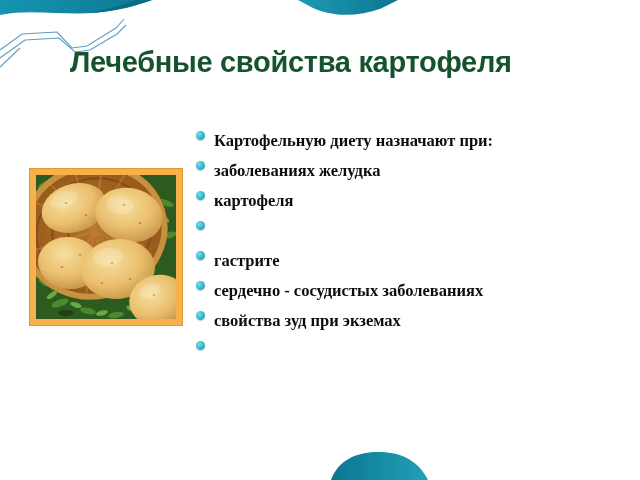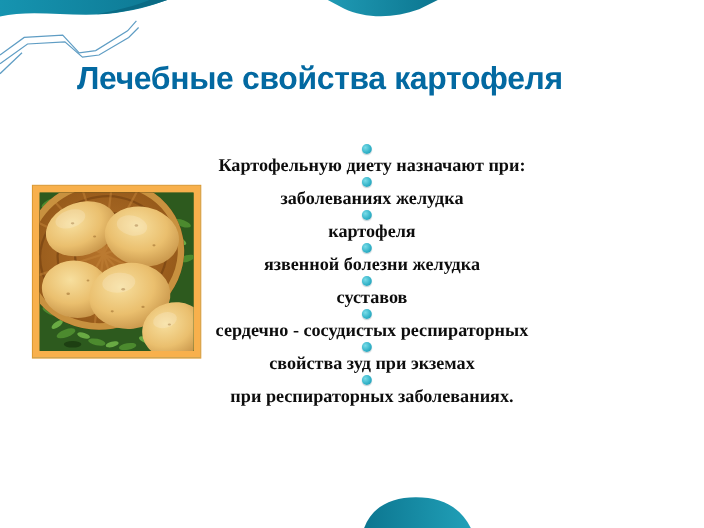--- a/index.html
+++ b/index.html
@@ -2,36 +2,36 @@
 <html><head>
 <meta charset="utf-8">
 <style>
   html,body{margin:0;padding:0;}
   .slide{
     position:relative;width:640px;height:480px;background:#ffffff;overflow:hidden;
     font-family:"Liberation Sans",sans-serif;
   }
   .deco{position:absolute;left:0;top:0;pointer-events:none;}
   .title{
-    position:absolute;left:70px;top:56px;width:540px;
+    position:absolute;left:70px;top:46px;width:540px;
     font-family:"Liberation Sans",sans-serif;
-    font-size:29px;font-weight:bold;color:#0369a1;
+    font-size:29px;font-weight:bold;color:#14532d;
     letter-spacing:-0.3px;white-space:nowrap;
   }
   .photo-frame{
     position:absolute;left:30px;top:169px;width:140px;height:144px;
     border:6px solid #f8b04c;outline:1px solid #dd9a33;
     background:#2d5a1e;
   }
   .photo-frame svg{display:block;}
   .bullet-list{
     position:absolute;left:196px;top:131px;margin:0;padding:0;list-style:none;
   }
   .bullet-item{
-    display:flex;align-items:center;height:30px;flex-direction:column;
+    display:flex;height:30px;
   }
   .bullet-dot{
     width:9px;height:9px;border-radius:50%;flex:0 0 9px;margin-right:9px;
     background:radial-gradient(circle at 35% 35%, #7adce8 0%, #35b4c9 55%, #1690ab 100%);
     box-shadow:0 1px 1px rgba(0,60,80,.25);
   }
   .bullet-text{
     font-family:"Liberation Serif",serif;font-weight:bold;
     font-size:16.5px;color:#0d0d0d;white-space:nowrap;
   }
@@ -165,37 +165,35 @@
     <li class="bullet-item">
       <span class="bullet-dot"></span>
       <span class="bullet-text">заболеваниях желудка</span>
     </li>
     <li class="bullet-item">
       <span class="bullet-dot"></span>
       <span class="bullet-text">картофеля</span>
     </li>
     <li class="bullet-item">
       <span class="bullet-dot"></span>
-      <span class="bullet-text">язвенной болезни желудка</span>
-    </li>
-    <li class="bullet-item">
-      <span class="bullet-dot"></span>
-      <span class="bullet-text">суставов</span>
-    </li>
-    <li class="bullet-item">
-      <span class="bullet-dot"></span>
-      <span class="bullet-text">сердечно - сосудистых респираторных</span>
+    </li>
+    <li class="bullet-item">
+      <span class="bullet-dot"></span>
+      <span class="bullet-text">гастрите</span>
+    </li>
+    <li class="bullet-item">
+      <span class="bullet-dot"></span>
+      <span class="bullet-text">сердечно - сосудистых заболеваниях</span>
     </li>
     <li class="bullet-item">
       <span class="bullet-dot"></span>
       <span class="bullet-text">свойства зуд при экземах</span>
     </li>
     <li class="bullet-item">
       <span class="bullet-dot"></span>
-      <span class="bullet-text">при респираторных заболеваниях.</span>
     </li>
   </ul>
 
   <svg class="deco" style="top:auto;bottom:0;" width="640" height="30" viewBox="0 0 640 30">
     <defs>
       <linearGradient id="bgr" x1="0" y1="0" x2="1" y2="0">
         <stop offset="0" stop-color="#0c7690"></stop>
         <stop offset="1" stop-color="#21a0b8"></stop>
       </linearGradient>
     </defs>

